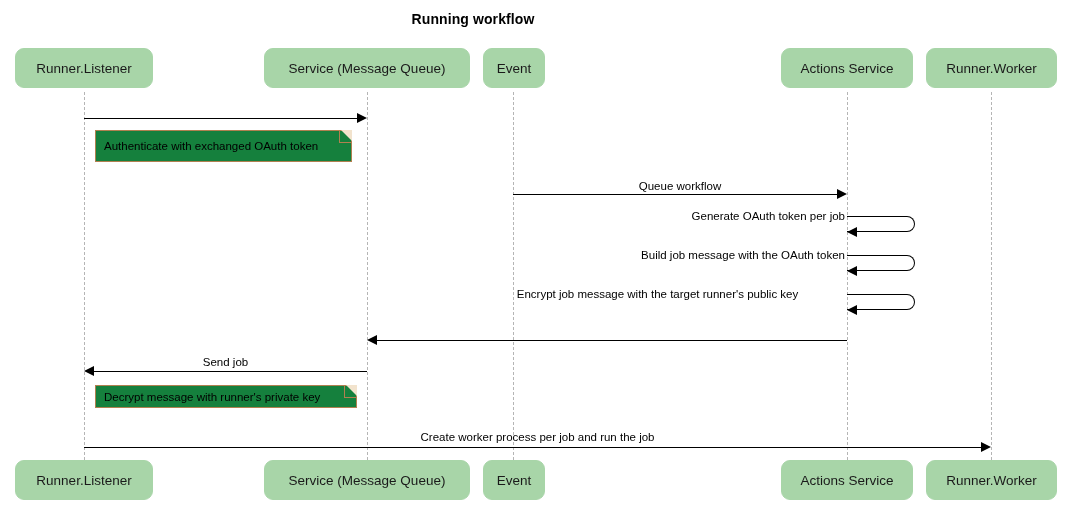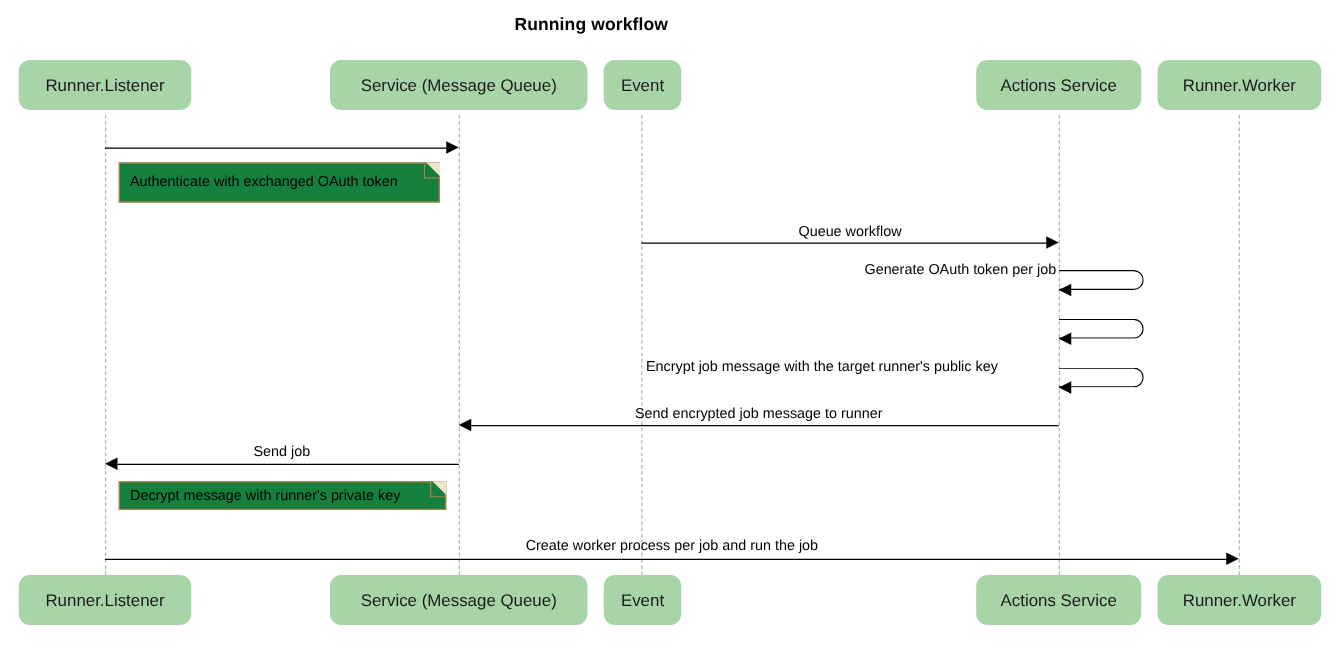--- a/index.html
+++ b/index.html
@@ -151,28 +151,28 @@
   </div>
 
   <div class="msg-label" style="left:513px;top:180px;width:334px;">Queue workflow</div>
   <div class="msg-line" style="left:513px;top:194px;width:324px;"></div>
   <div class="arrow-head right" style="left:837px;top:189px;"></div>
 
   <div class="msg-label" style="left:600px;top:210px;width:245px;text-align:right;">Generate OAuth token per job</div>
   <div class="selfloop" style="left:847px;top:216px;width:68px;height:16px;"></div>
   <div class="arrow-head left" style="left:847px;top:227px;"></div>
 
+  <div class="msg-label" style="left:560px;top:249px;width:285px;text-align:right;">Build job message with the OAuth token</div>
   <div class="selfloop" style="left:847px;top:255px;width:68px;height:16px;"></div>
   <div class="arrow-head left" style="left:847px;top:266px;"></div>
 
   <div class="msg-label" style="left:470px;top:288px;width:375px;text-align:center;">Encrypt job message with the target runner's public key</div>
   <div class="selfloop" style="left:847px;top:294px;width:68px;height:16px;"></div>
   <div class="arrow-head left" style="left:847px;top:305px;"></div>
 
-  <div class="msg-label" style="left:367px;top:325px;width:480px;">Send encrypted job message to runner</div>
   <div class="msg-line" style="left:377px;top:340px;width:470px;"></div>
   <div class="arrow-head left" style="left:367px;top:335px;"></div>
 
   <div class="msg-label" style="left:84px;top:356px;width:283px;">Send job</div>
   <div class="msg-line" style="left:94px;top:371px;width:273px;"></div>
   <div class="arrow-head left" style="left:84px;top:366px;"></div>
 
   <div class="note" style="left:95px;top:385px;width:262px;height:23px;">
     <span>Decrypt message with runner's private key</span>
     <span class="fold"></span>

